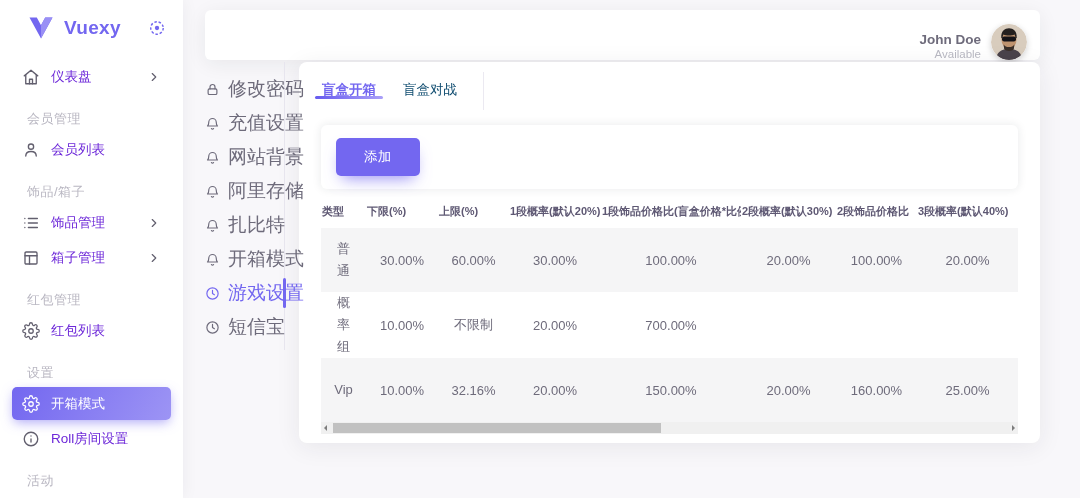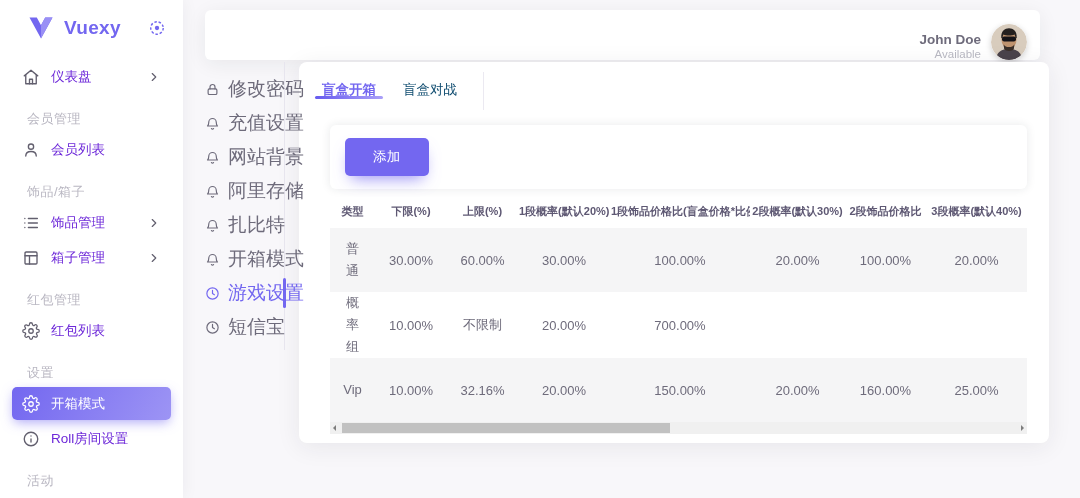--- a/index.html
+++ b/index.html
@@ -56,30 +56,30 @@
 
   
   .main-card { flex:1; margin-left:14px; background:#fff; border-radius:8px; box-shadow:0 4px 24px rgba(34,41,47,.08); height:381px; }
   .tabbar { display:flex; align-items:center; padding:10px 20px 0; height:46px; }
   .tab { position:relative; display:flex; align-items:center; padding:0 3px; margin-right:21px; font-size:13.5px; color:#0c4a6e; cursor:pointer; }
   .tab.active { color:#7367f0; font-weight:bold; }
   .tab.active::after { content:""; position:absolute; left:-4px; right:-4px; bottom:0; height:3px; border-radius:2px;
     background:linear-gradient(90deg,#675bef,#aaa0f8); }
   .tab-sep { width:1px; background:#ebe9f1; margin-left:2px; height:38px; align-self:flex-start; }
 
-  .tab-content { padding:17px 22px 0;margin-left:9px; }
+  .tab-content { padding:17px 22px 0; }
   .btn-card { border-radius:6px; box-shadow:0 0 10px rgba(34,41,47,.10); padding:13px 15px; background:#fff; }
   .add-btn {
     background:#7367f0; color:#fff; border:none; font-size:13.5px; letter-spacing:.3px;
     padding:10px 28px; border-radius:5px; cursor:pointer; font-family:inherit;
     box-shadow:0 8px 16px -6px rgba(115,103,240,.75);
   }
 
   table { width:100%; border-collapse:collapse; table-layout:fixed; margin-top:6px; }
-  th { font-size:11px; color:#5e5873; font-weight:bold; padding:9px 1px; text-align:center; white-space:nowrap; overflow:hidden; }
+  th { font-size:11px; color:#5e5873; font-weight:bold; padding:9px 1px; text-align:left; white-space:nowrap; overflow:hidden; }
   td { font-size:13px; color:#6e6b7b; text-align:center; height:64px; padding:0 2px; }
   tbody tr:nth-child(odd) { background:#f5f5f6; }
   td.type-cell { word-break:break-all; line-height:1.7; padding:0 10px; }
 
   .hscroll { height:12px; background:#f0f0f0; position:relative; }
   .hs-thumb { position:absolute; left:12px; top:1px; height:10px; width:47%; background:#c1c1c1; cursor:grab; }
   .hs-arrow { position:absolute; top:3px; width:0; height:0; border:3px solid transparent; cursor:pointer; }
   .hs-arrow.left  { left:3px;  border-right-color:#7d7d7d; border-left-width:0; }
   .hs-arrow.right { right:3px; border-left-color:#7d7d7d; border-right-width:0; }
 </style>

